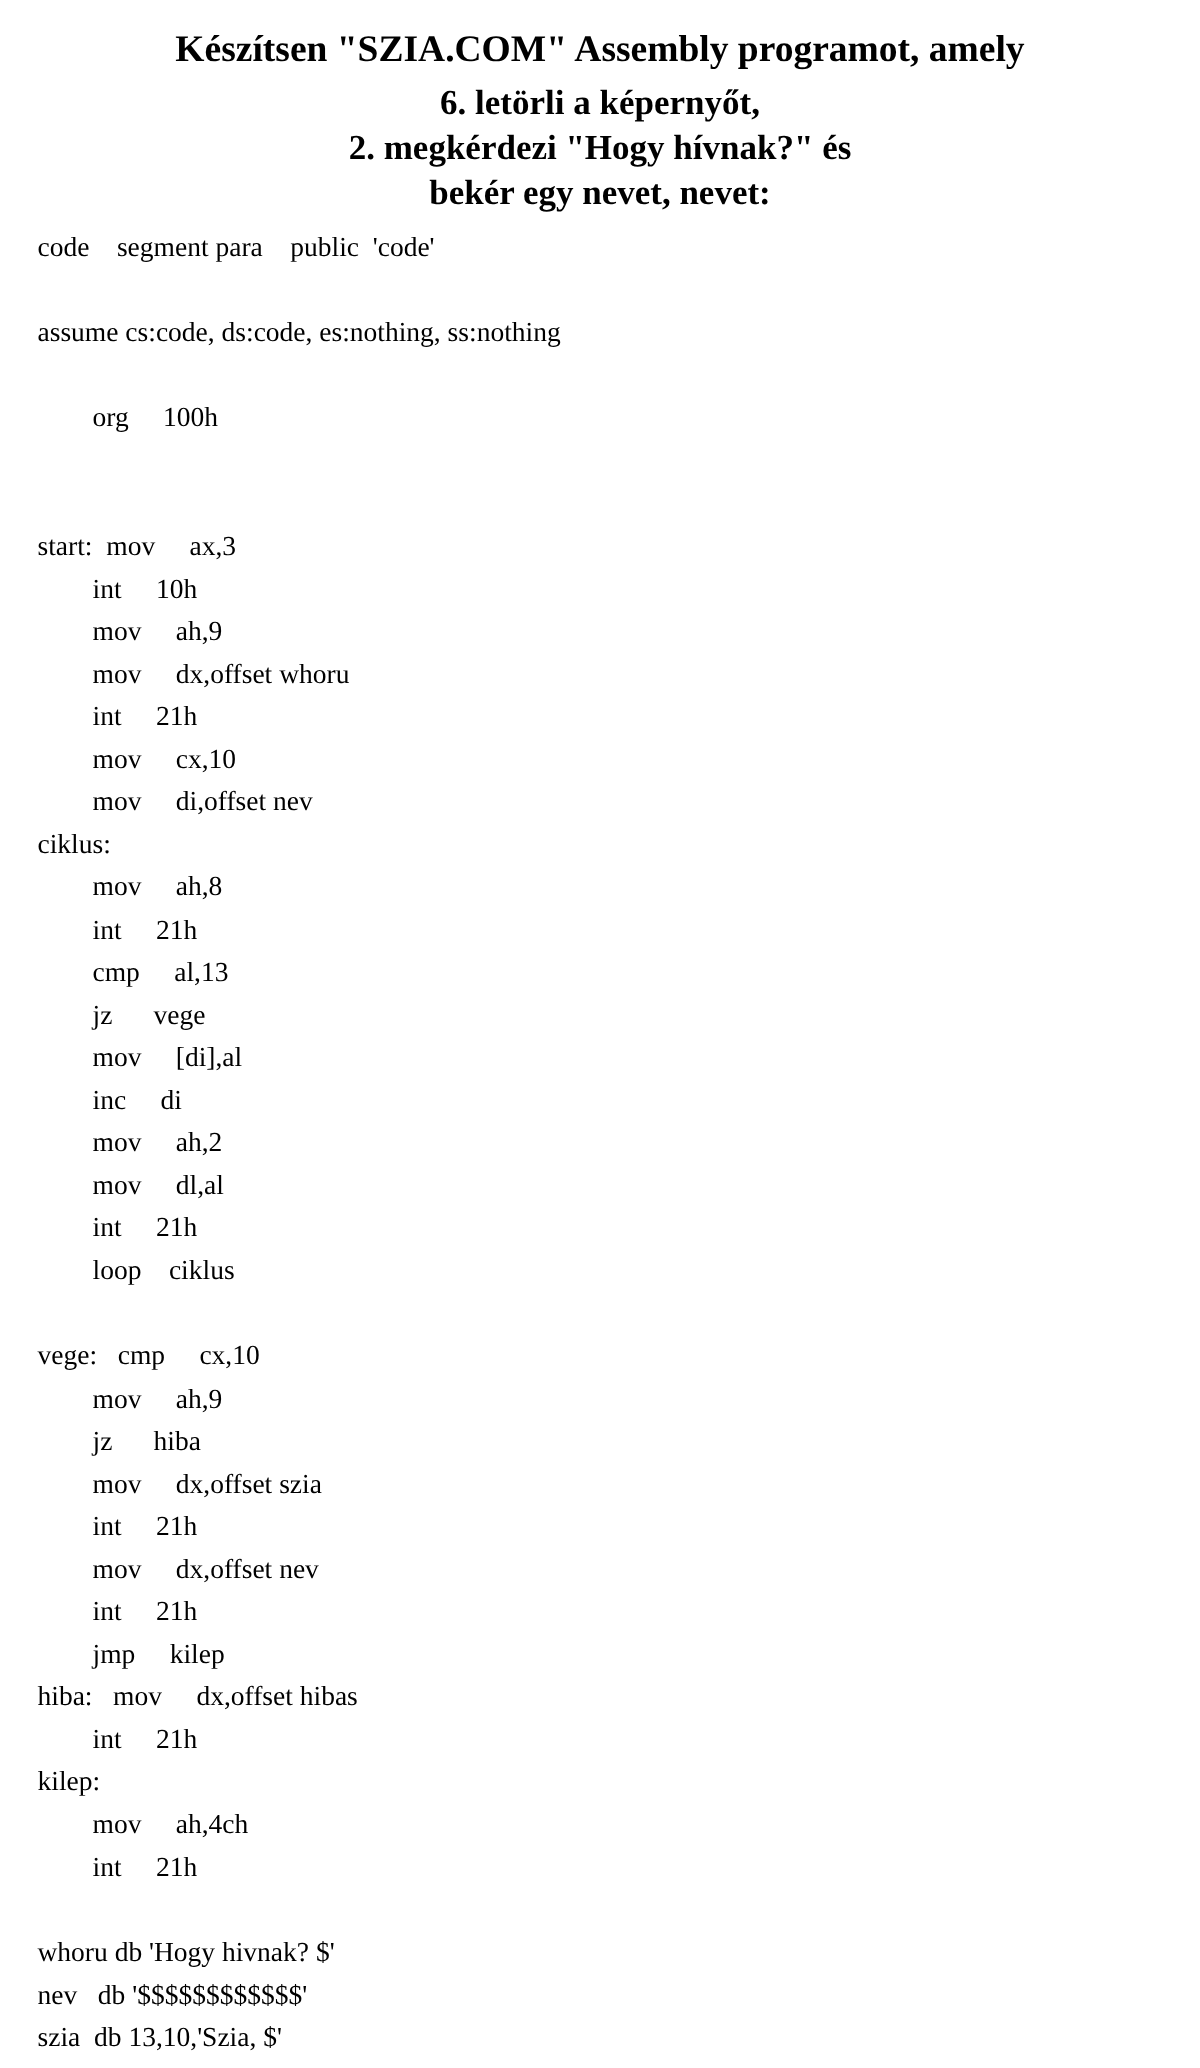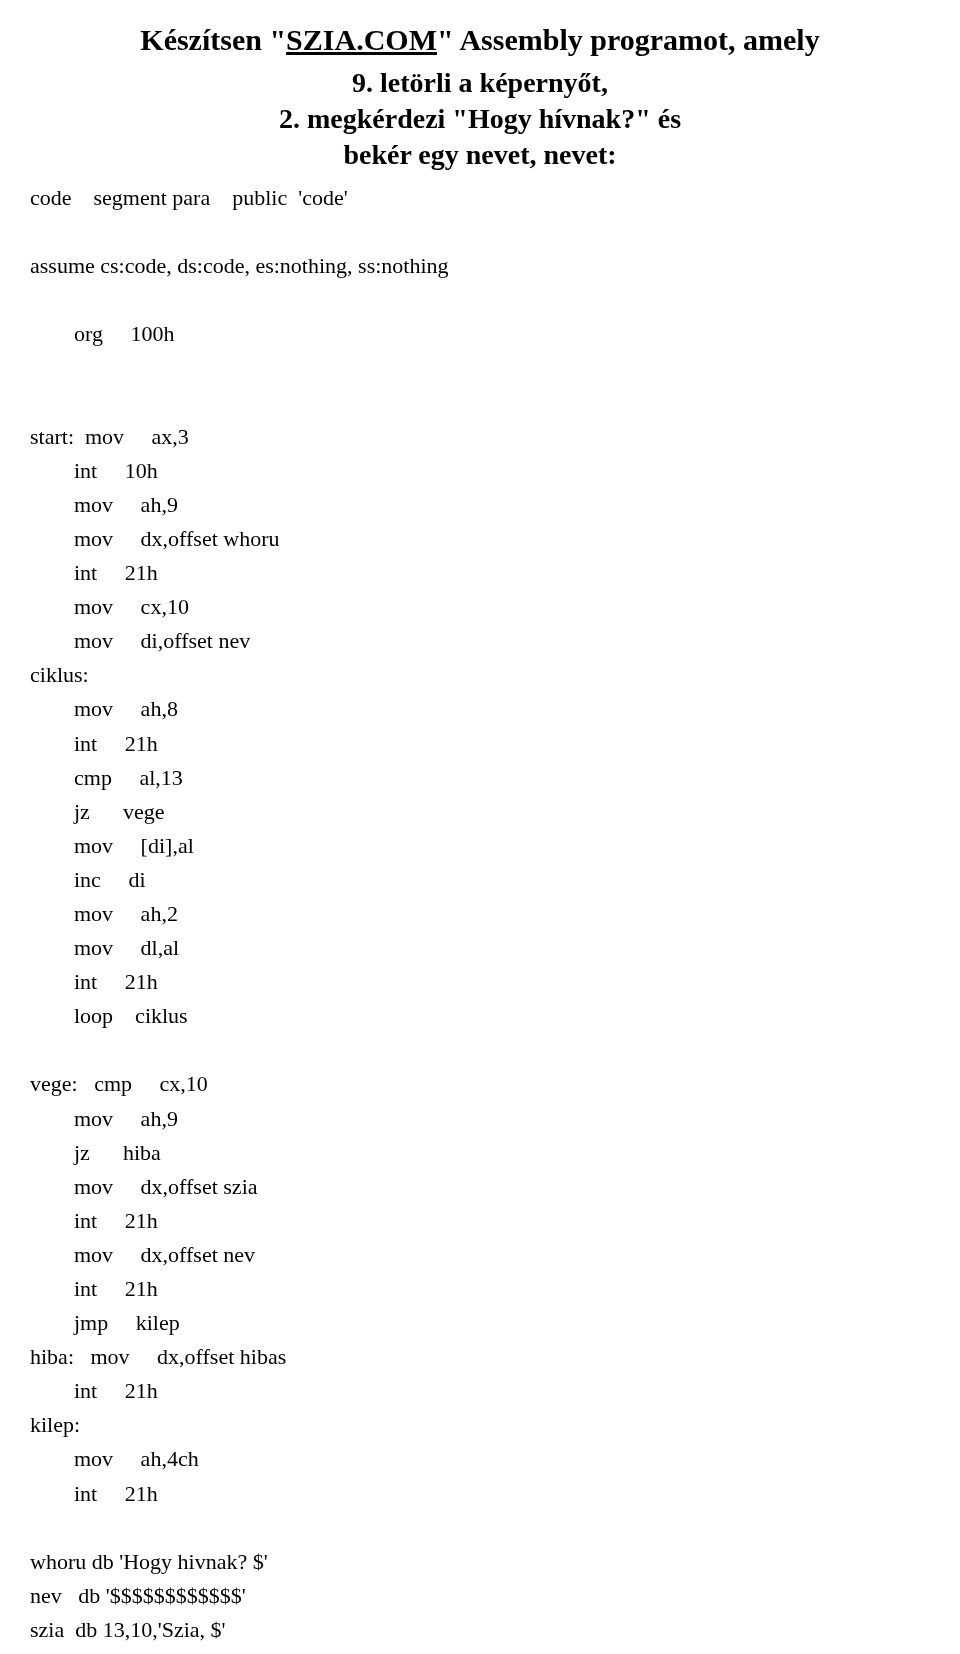--- a/index.html
+++ b/index.html
@@ -17,21 +17,20 @@
       padding: 20px 30px;
     }
     .title {
       text-align: center;
       font-size: 30px;
       font-weight: bold;
       margin-bottom: 8px;
       line-height: 1.3;
     }
     .title .underline {
-      text-decoration: underline;
     }
     .subtitle {
       text-align: center;
       font-size: 28px;
       font-weight: bold;
       margin-bottom: 4px;
     }
     .code-section {
       margin-top: 10px;
     }
@@ -42,21 +41,21 @@
       line-height: 1.55;
     }
   </style>
 </head>
 <body>
 
 <div>
   <div class="title">
     <span>Készítsen "</span><span class="underline">SZIA.COM</span><span>" Assembly programot, amely</span>
   </div>
-  <div class="subtitle">9. letörli a képernyőt,</div>
+  <div class="subtitle">6. letörli a képernyőt,</div>
   <div class="subtitle">2. megkérdezi "Hogy hívnak?" és</div>
   <div class="subtitle">bekér egy nevet, nevet:</div>
 </div>
 
 <div class="code-section">
   <pre>code    segment para    public  'code'
 
 assume cs:code, ds:code, es:nothing, ss:nothing
 
         org     100h

